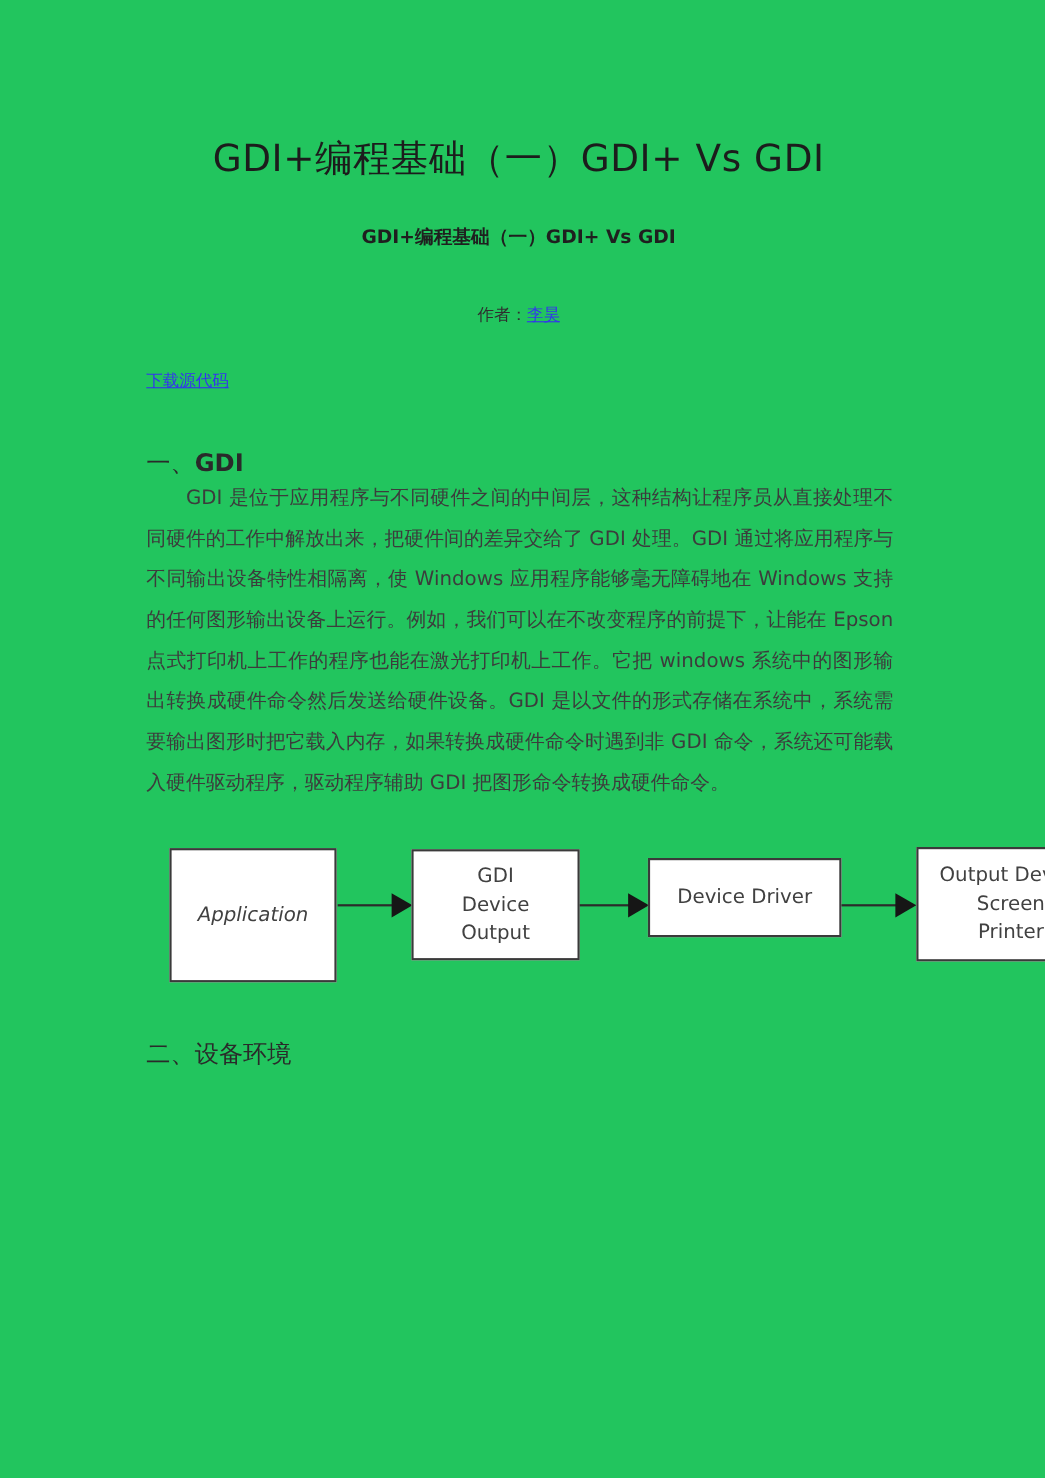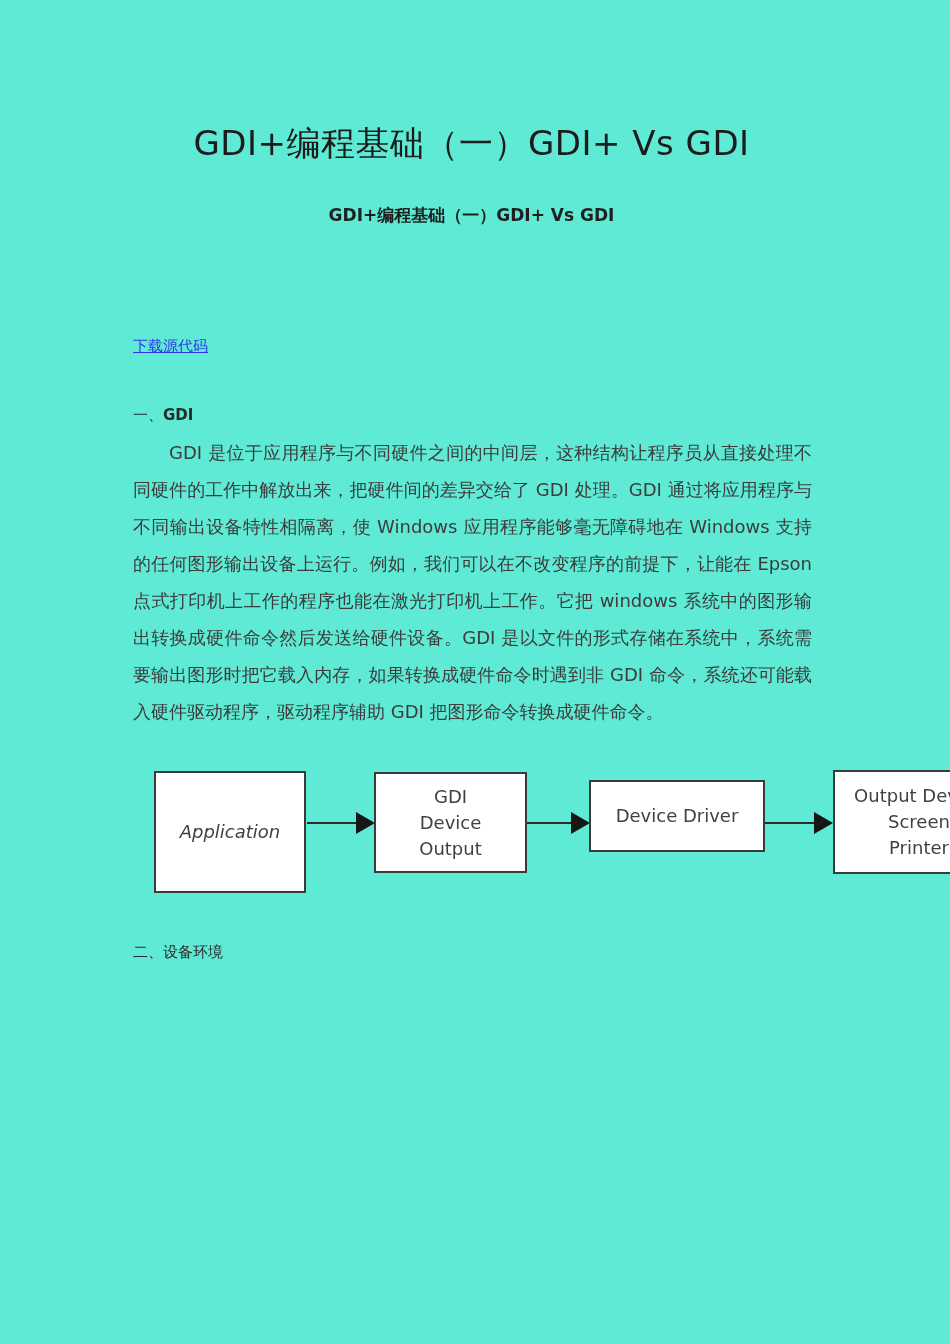--- a/index.html
+++ b/index.html
@@ -4,21 +4,21 @@
 <style>
   html, body {
     margin: 0;
     padding: 0;
     background: #ffffff;
   }
   .page {
     position: relative;
     width: 950px;
     height: 1344px;
-    background: #5eead4;
+    background: #22c55e;
     overflow: hidden;
     font-family: "DejaVu Sans", "Liberation Sans", sans-serif;
     color: #3c3c3c;
   }
   .doc-title {
     position: absolute;
     left: 133px;
     top: 121px;
     width: 677px;
     text-align: center;
@@ -56,21 +56,21 @@
     position: absolute;
     left: 133px;
     top: 337px;
     font-size: 15px;
     text-align: center;
   }
   .section-heading {
     position: absolute;
     left: 133px;
     width: 677px;
-    font-size: 15px;
+    font-size: 22px;
     color: #2a2a2a;
   }
   .section-heading .term-bold { font-weight: 700; }
   .section-heading .term-normal { font-weight: 400; }
   .heading-1 { top: 406px; }
   .heading-2 { top: 943px; }
   .body-para {
     position: absolute;
     left: 133px;
     width: 679px;
@@ -133,20 +133,23 @@
 </style>
 </head>
 <body>
 
 <div class="page">
 
   <div class="doc-title">GDI+编程基础（一）GDI+ Vs GDI</div>
 
   <div class="doc-subtitle">GDI+编程基础（一）GDI+ Vs GDI</div>
 
+  <div class="author-line">
+    <span>作者：</span><a class="doc-link">李昊</a>
+  </div>
 
   <div class="download-line">
     <a class="doc-link">下载源代码</a>
   </div>
 
   <div class="section-heading heading-1">
     <span>一、</span><span class="term-bold">GDI</span>
   </div>
 
   <div class="body-para para-1">GDI 是位于应用程序与不同硬件之间的中间层，这种结构让程序员从直接处理不同硬件的工作中解放出来，把硬件间的差异交给了 GDI 处理。GDI 通过将应用程序与不同输出设备特性相隔离，使 Windows 应用程序能够毫无障碍地在 Windows 支持的任何图形输出设备上运行。例如，我们可以在不改变程序的前提下，让能在 Epson 点式打印机上工作的程序也能在激光打印机上工作。它把 windows 系统中的图形输出转换成硬件命令然后发送给硬件设备。GDI 是以文件的形式存储在系统中，系统需要输出图形时把它载入内存，如果转换成硬件命令时遇到非 GDI 命令，系统还可能载入硬件驱动程序，驱动程序辅助 GDI 把图形命令转换成硬件命令。</div>

